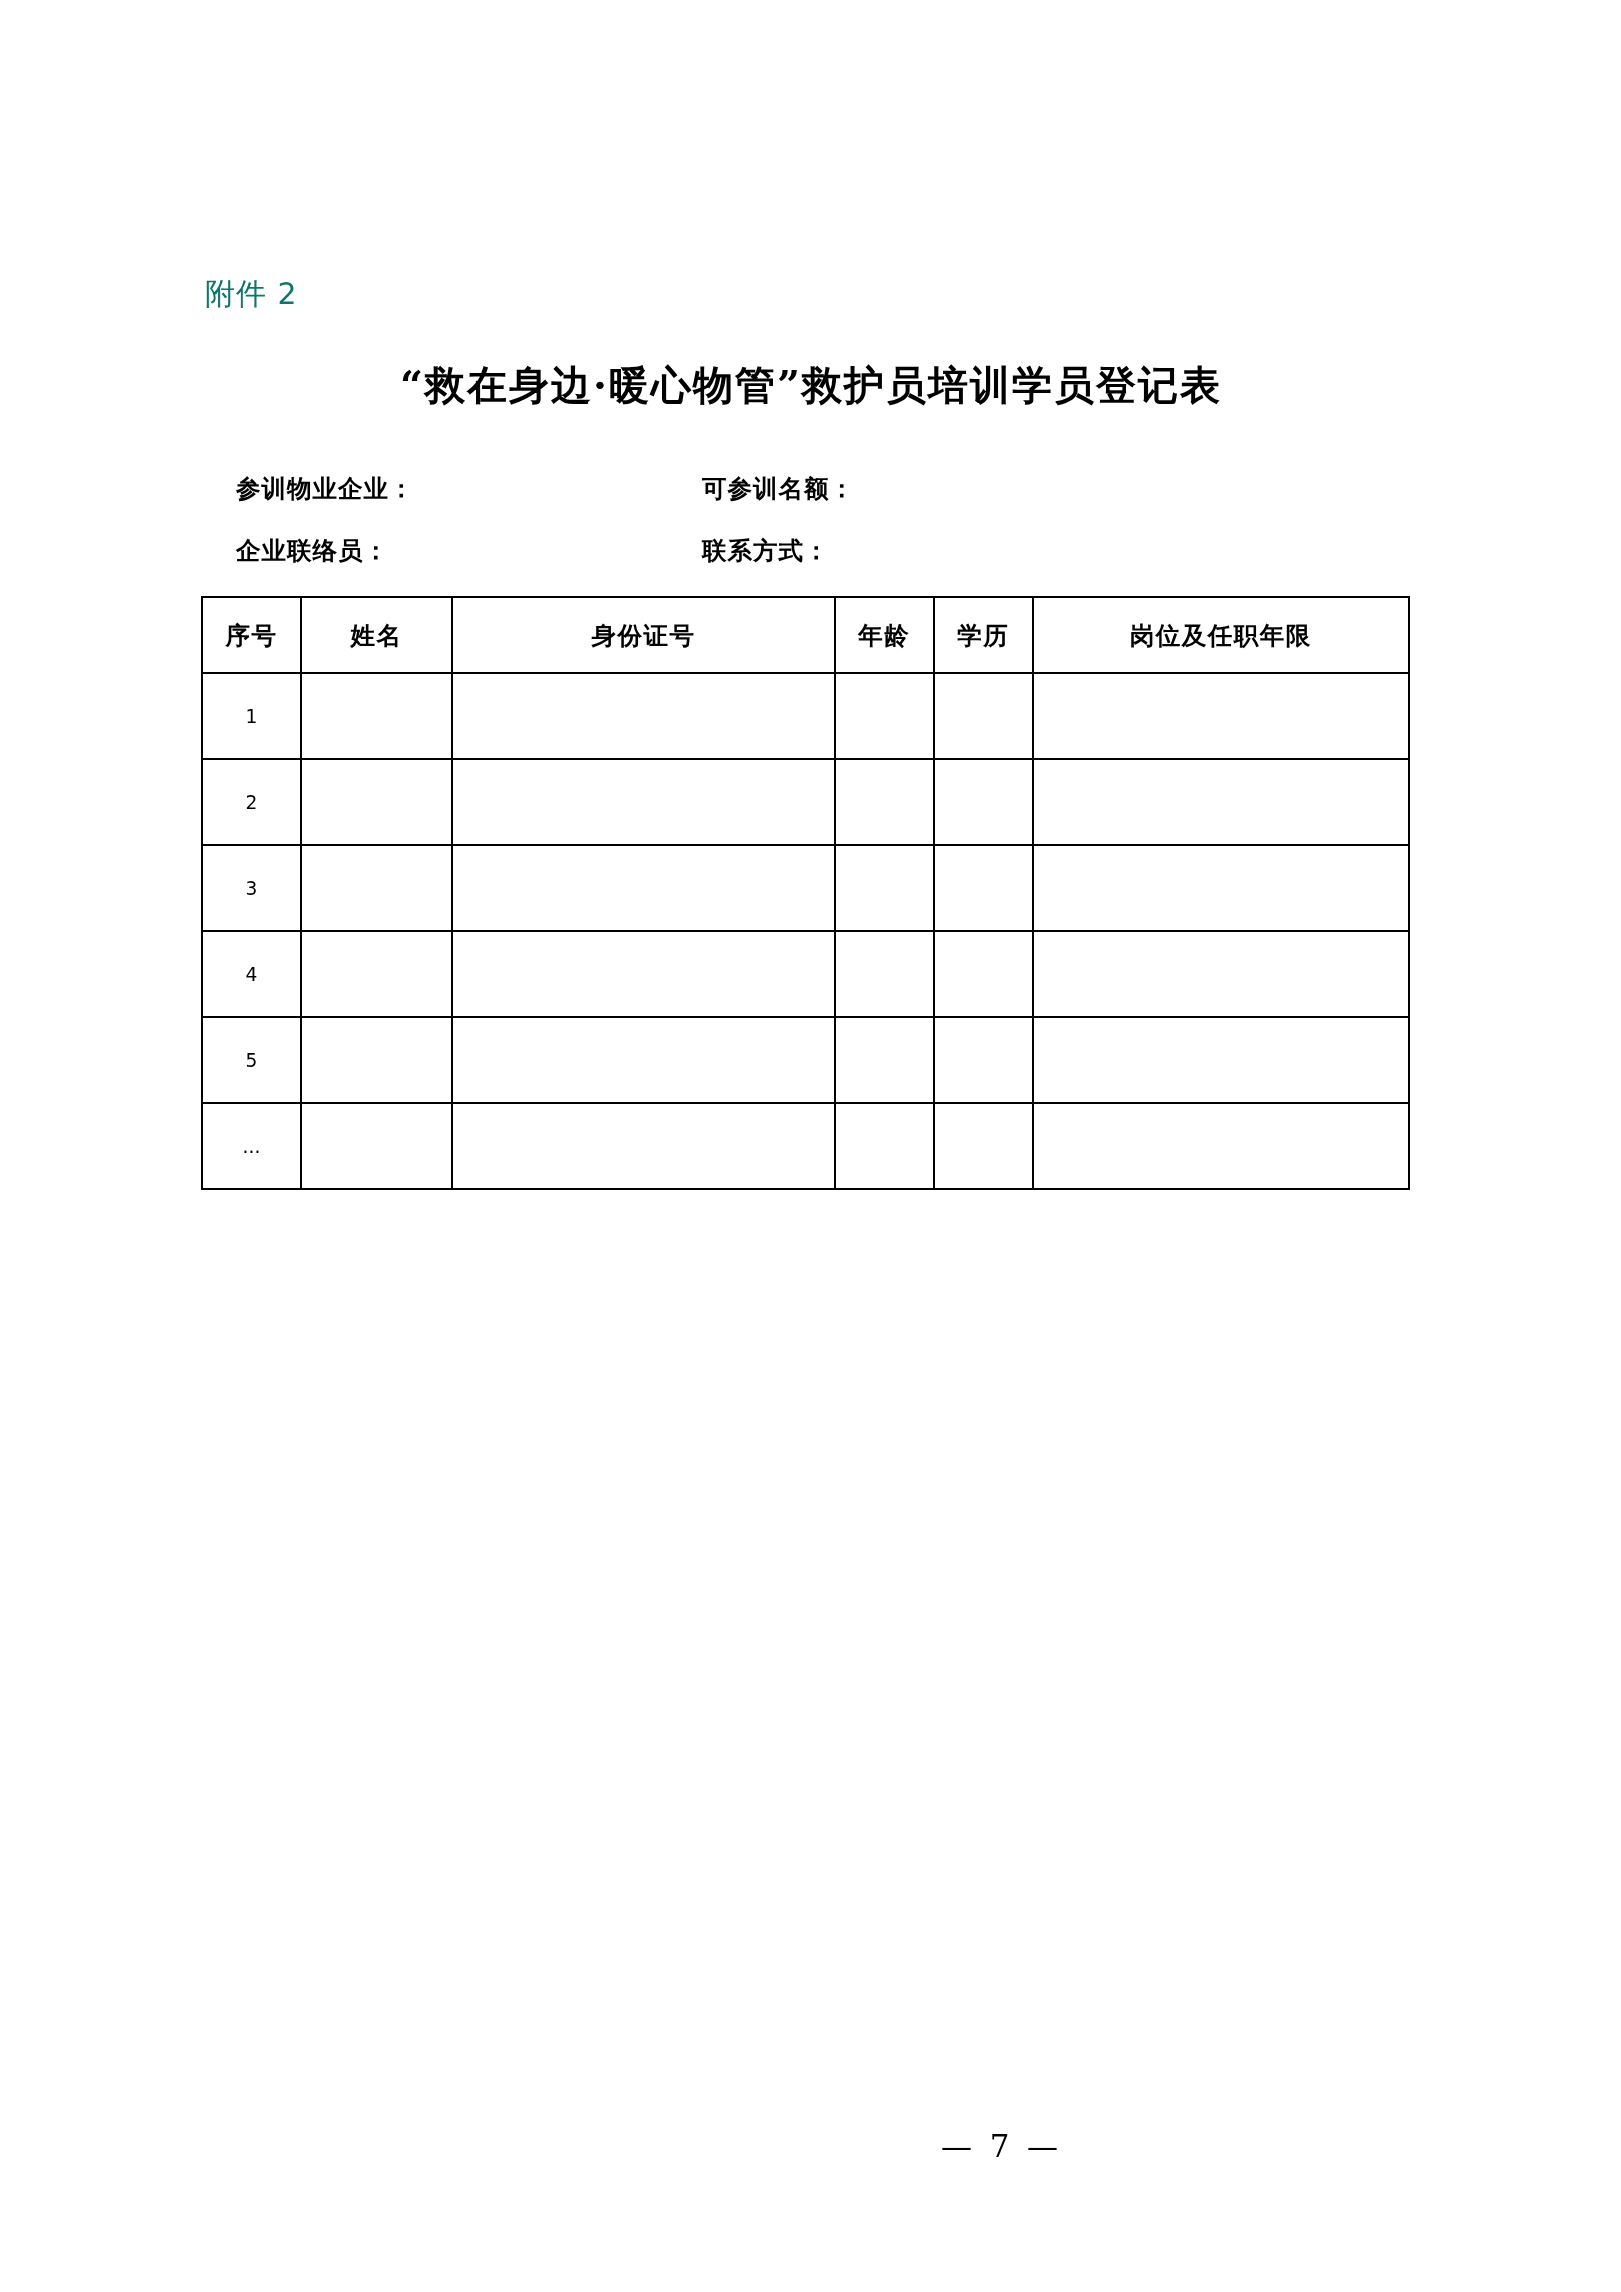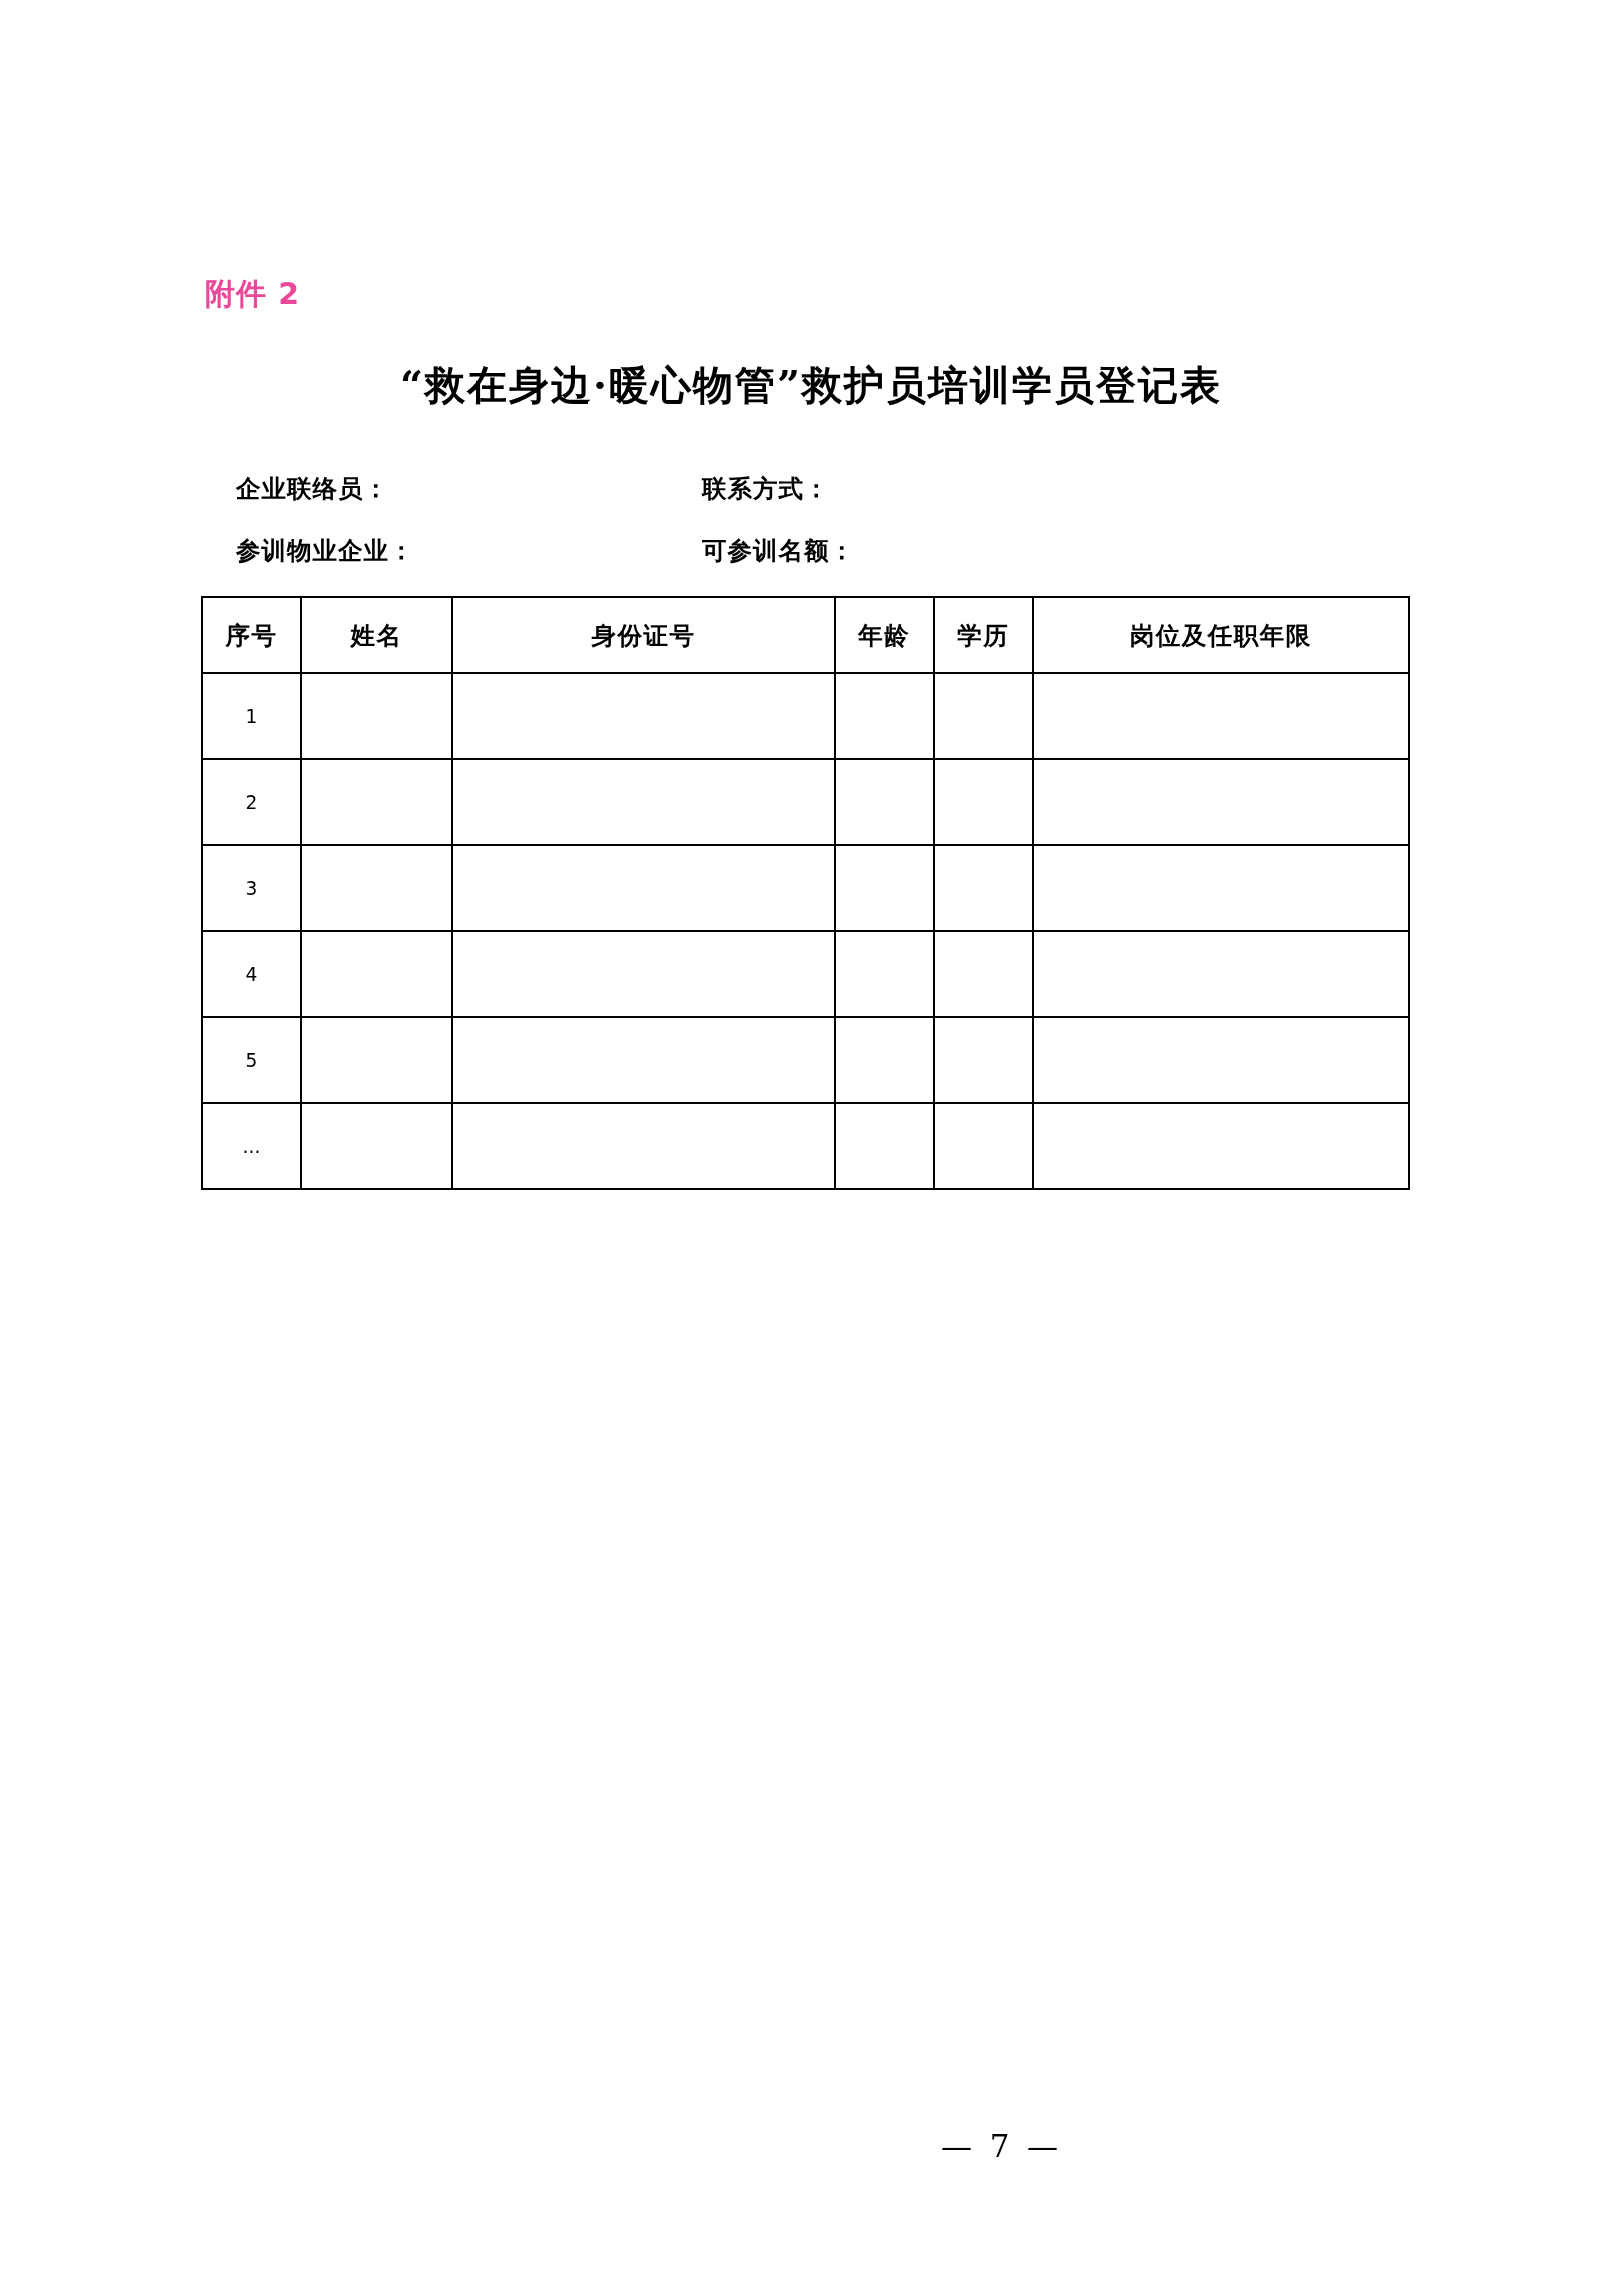--- a/index.html
+++ b/index.html
@@ -21,23 +21,23 @@
   }
   .content {
     position: absolute;
     left: 201px;
     top: 274px;
     width: 1220px;
   }
   .attachment-label {
     font-family: "DejaVu Sans", "Liberation Sans", sans-serif;
     font-size: 30px;
-    font-weight: 700;
+    font-weight: 400;
     letter-spacing: 1px;
-    color: #ec4899;
+    color: #0f766e;
     margin: 0 0 0 3.9px;
   }
   .doc-title {
     text-align: center;
     font-family: "DejaVu Serif", "Liberation Serif", serif;
     font-weight: 700;
     font-size: 40px;
     letter-spacing: 2px;
     margin-top: 43px;
     margin-bottom: 0;
@@ -116,26 +116,26 @@
 
 <div class="page">
   <div class="content">
 
     <div class="attachment-label">附件 2</div>
 
     <h1 class="doc-title">“救在身边·暖心物管”救护员培训学员登记表</h1>
 
     <div class="meta-block">
       <div class="meta-row">
+        <div class="meta-left">参训物业企业：</div>
+        <div class="meta-right">可参训名额：</div>
+      </div>
+      <div class="meta-row">
         <div class="meta-left">企业联络员：</div>
         <div class="meta-right">联系方式：</div>
-      </div>
-      <div class="meta-row">
-        <div class="meta-left">参训物业企业：</div>
-        <div class="meta-right">可参训名额：</div>
       </div>
     </div>
 
     <table class="reg-table">
       <colgroup>
         <col class="col-idx">
         <col class="col-name">
         <col class="col-id">
         <col class="col-age">
         <col class="col-edu">

